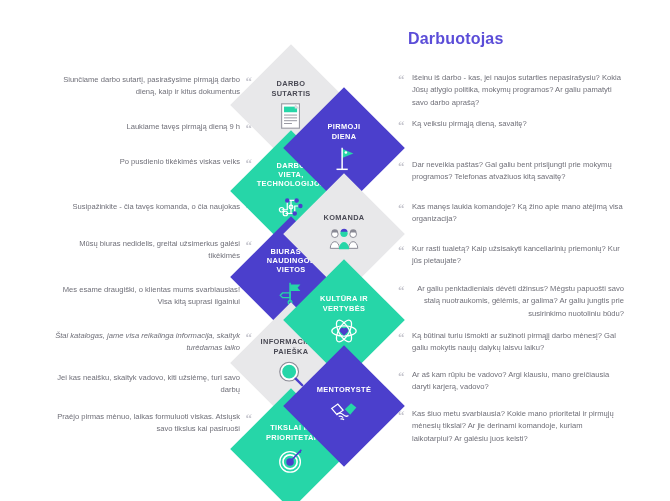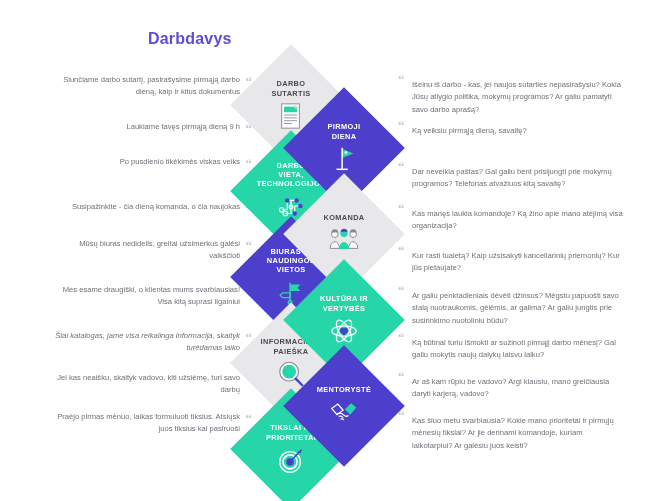--- a/index.html
+++ b/index.html
@@ -90,38 +90,37 @@
   }
   .left-text {
     text-align: right;
     right: 430px;
     width: 192px;
   }
   .right-text {
     text-align: left;
     left: 412px;
     width: 212px;
-    margin-top: 7px;
   }
   .quote {
     position: absolute;
     color: #C6C6CE;
     font-size: 13px;
     font-weight: bold;
     font-family: "Liberation Serif", serif;
     line-height: 1;
   }
   .quote.ql { right: 418px; }
   .quote.qr { left: 398px; }
 </style>
 </head>
 <body>
 
 <div class="header-row">
-  <div class="col-title left">Darbdavys</div>
+  <div class="col-title right">Darbuotojas</div>
 </div>
 
 <div class="chain">
     <div class="diamond grey" style="left: 8px; top: 7px; z-index: 1;">
       <div class="inner">
         <div class="d-label">DARBO<br>SUTARTIS</div>
         <span>
           <svg class="d-icon" viewBox="0 0 32 32">
             <rect x="6" y="3" width="19" height="26" fill="#fff" stroke="#9a9aa4" stroke-width="1.2"></rect>
             <rect x="8.5" y="6" width="14" height="6" fill="#26D6A8"></rect>
@@ -265,45 +264,45 @@
   </div>
 
 <div>
     <div class="quote ql" style="top: 75px;">“</div>
     <div class="side-text left-text" style="top: 74px;">Siunčiame darbo sutartį, pasirašysime pirmąją darbo dieną, kaip ir kitus dokumentus</div>
     <div class="quote ql" style="top: 122px;">“</div>
     <div class="side-text left-text" style="top: 121px;">Laukiame tavęs pirmąją dieną 9 h</div>
     <div class="quote ql" style="top: 157px;">“</div>
     <div class="side-text left-text" style="top: 156px;">Po pusdienio tikėkimės viskas veiks</div>
     <div class="quote ql" style="top: 202px;">“</div>
-    <div class="side-text left-text" style="top: 201px;">Susipažinkite - čia dieną komanda, o čia naujokas</div>
+    <div class="side-text left-text" style="top: 201px;">Susipažinkite - čia tavęs komanda, o čia naujokas</div>
     <div class="quote ql" style="top: 239px;">“</div>
-    <div class="side-text left-text" style="top: 238px;">Mūsų biuras nedidelis, greitai užsimerkus galėsi vaikščioti</div>
+    <div class="side-text left-text" style="top: 238px;">Mūsų biuras nedidelis, greitai užsimerkus galėsi tikėkimės</div>
     <div class="quote ql" style="top: 285px;">“</div>
     <div class="side-text left-text" style="top: 284px;">Mes esame draugiški, o klientas mums svarbiausias! Visa kitą suprasi ilgainiui</div>
     <div class="quote ql" style="top: 331px;">“</div>
     <div class="side-text left-text" style="top: 330px; font-style: italic;">Štai katalogas, jame visa reikalinga informacija, skaityk turėdamas laiko</div>
     <div class="quote ql" style="top: 373px;">“</div>
     <div class="side-text left-text" style="top: 372px;">Jei kas neaišku, skaityk vadovo, kiti užsiėmę, turi savo darbų</div>
     <div class="quote ql" style="top: 412px;">“</div>
-    <div class="side-text left-text" style="top: 411px;">Praėjo pirmas mėnuo, laikas formuluoti tikslus. Atsiųsk juos tikslus kai pasiruoši</div>
+    <div class="side-text left-text" style="top: 411px;">Praėjo pirmas mėnuo, laikas formuluoti viskas. Atsiųsk savo tikslus kai pasiruoši</div>
   </div>
 
 <div>
     <div class="quote qr" style="top: 73px;">“</div>
     <div class="side-text right-text" style="top: 72px;">Išeinu iš darbo - kas, jei naujos sutarties nepasirašysiu? Kokia Jūsų atlygio politika, mokymų programos? Ar galiu pamatyti savo darbo aprašą?</div>
     <div class="quote qr" style="top: 119px;">“</div>
     <div class="side-text right-text" style="top: 118px;">Ką veiksiu pirmąją dieną, savaitę?</div>
     <div class="quote qr" style="top: 160px;">“</div>
     <div class="side-text right-text" style="top: 159px;">Dar neveikia paštas? Gal galiu bent prisijungti prie mokymų programos? Telefonas atvažiuos kitą savaitę?</div>
     <div class="quote qr" style="top: 202px;">“</div>
     <div class="side-text right-text" style="top: 201px;">Kas manęs laukia komandoje? Ką žino apie mano atėjimą visa organizacija?</div>
     <div class="quote qr" style="top: 244px;">“</div>
     <div class="side-text right-text" style="top: 243px;">Kur rasti tualetą? Kaip užsisakyti kanceliarinių priemonių? Kur jūs pietaujate?</div>
     <div class="quote qr" style="top: 284px;">“</div>
-    <div class="side-text right-text" style="top: 283px;">Ar galiu penktadieniais dėvėti džinsus? Mėgstu papuošti savo stalą nuotraukomis, gėlėmis, ar galima? Ar galiu jungtis prie susirinkimo nuotoliniu būdu?</div>
+    <div class="side-text right-text" style="top: 283px; text-align: right;">Ar galiu penktadieniais dėvėti džinsus? Mėgstu papuošti savo stalą nuotraukomis, gėlėmis, ar galima? Ar galiu jungtis prie susirinkimo nuotoliniu būdu?</div>
     <div class="quote qr" style="top: 331px;">“</div>
     <div class="side-text right-text" style="top: 330px;">Ką būtinai turiu išmokti ar sužinoti pirmąjį darbo mėnesį? Gal galiu mokytis naujų dalykų laisvu laiku?</div>
     <div class="quote qr" style="top: 370px;">“</div>
     <div class="side-text right-text" style="top: 369px;">Ar aš kam rūpiu be vadovo? Argi klausiu, mano greičiausia daryti karjerą, vadovo?</div>
     <div class="quote qr" style="top: 409px;">“</div>
     <div class="side-text right-text" style="top: 408px;">Kas šiuo metu svarbiausia? Kokie mano prioritetai ir pirmųjų mėnesių tikslai? Ar jie derinami komandoje, kuriam laikotarpiui? Ar galėsiu juos keisti?</div>
   </div>
 
 </body></html>

